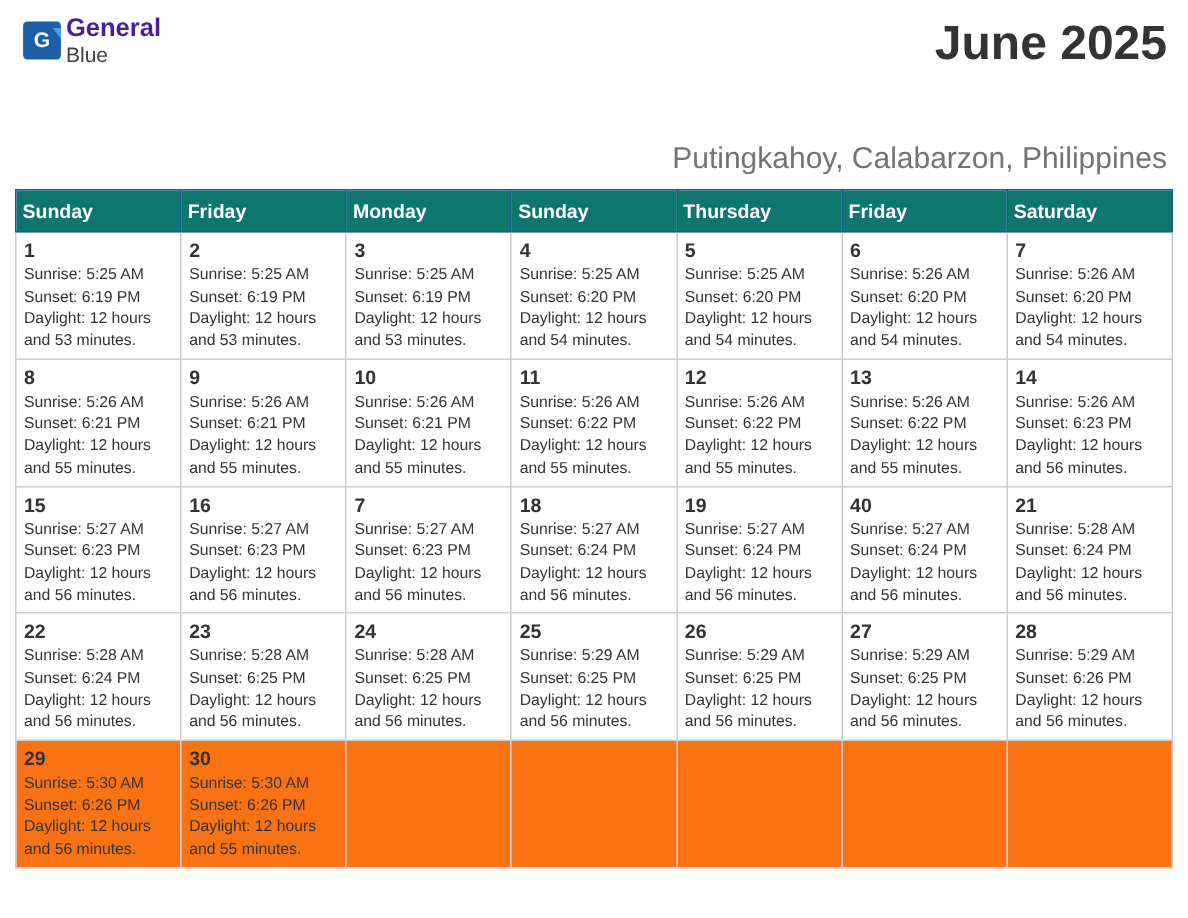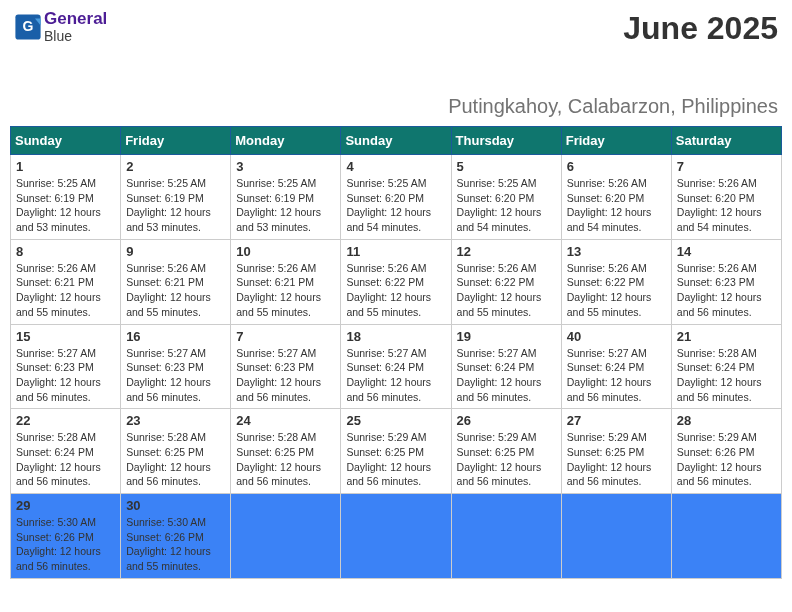--- a/index.html
+++ b/index.html
@@ -55,21 +55,21 @@
     }
     .calendar-table td {
       border: 1px solid #ccc;
       vertical-align: top;
       padding: 4px 5px;
       width: calc(100%/7);
       min-height: 80px;
       background: #fff;
     }
     .calendar-table tr:last-child td {
-      background: #3b82f6;
+      background: #f97316;
     }
     .day-number {
       font-size: 13px;
       font-weight: bold;
       color: #333;
       display: block;
       margin-bottom: 2px;
     }
     .day-info {
       color: #333;

